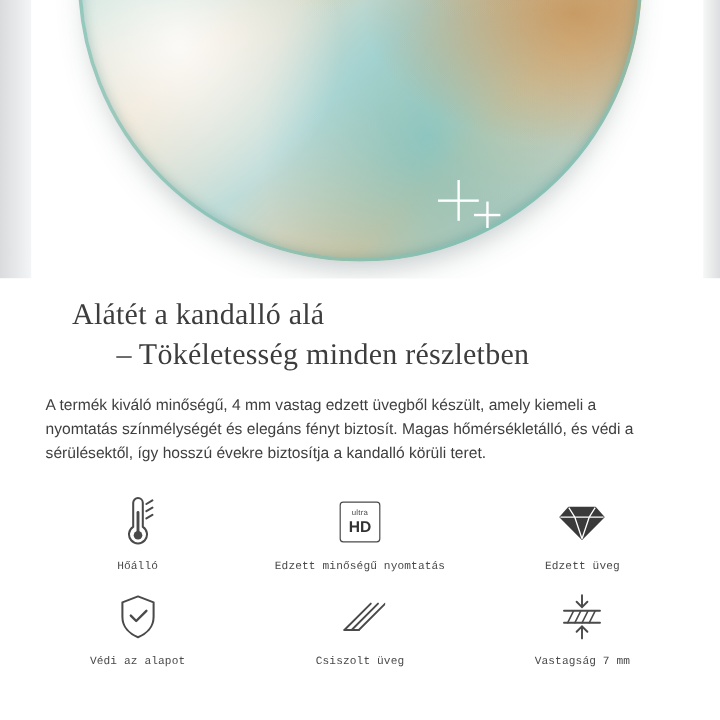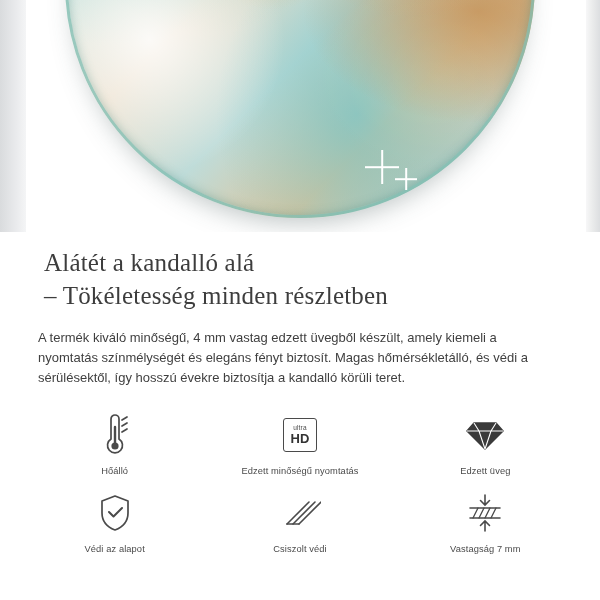--- a/index.html
+++ b/index.html
@@ -95,25 +95,25 @@
   .sparkle.s2::after  { height: 22px; }
 
   
   .content { position: absolute; left: 0; top: 232px; width: 600px; }
 
   .title {
     font-family: "Liberation Serif", serif;
     font-size: 25px;
     line-height: 33px;
     color: #3d3d3d;
-    padding: 14px 40px 0 44px;
+    padding: 14px 40px 0 60px;
     font-weight: 400;
     letter-spacing: 0.2px;
   }
-  .title .l2 { display: block; }
+  .title .l2 { display: block; margin-left: 37px; }
 
   .body-copy {
     padding: 16px 52px 0 38px;
     font-size: 13px;
     line-height: 20px;
     color: #3f3f3f;
   }
 
   
   .features {
@@ -132,20 +132,21 @@
   .feature .icon {
     height: 46px;
     display: flex; align-items: center; justify-content: center;
   }
   .feature .caption {
     margin-top: 8px;
     font-size: 9.3px;
     color: #4a4a4a;
     text-align: center;
     letter-spacing: 0.1px;
+    font-family: Liberation Mono, monospace;
   }
   .hdbox {
     width: 34px; height: 34px;
     border: 1.6px solid #4a4a4a;
     border-radius: 3px;
     display: flex; flex-direction: column;
     align-items: center; justify-content: center;
     line-height: 1;
   }
   .hdbox .u { font-size: 6.5px; color: #4a4a4a; letter-spacing: 0.2px; }
@@ -222,21 +223,21 @@
 
       <div class="feature">
         <div class="icon">
           <svg width="42" height="38" viewBox="0 0 42 38" fill="none" stroke="#4a4a4a" stroke-width="1.6" stroke-linecap="round">
             <path d="M8 30 L30 8"></path>
             <path d="M14 30 L36 8"></path>
             <path d="M20 30 L42 8"></path>
             <path d="M8 30 H20"></path>
           </svg>
         </div>
-        <div class="caption">Csiszolt védi</div>
+        <div class="caption">Csiszolt üveg</div>
       </div>
 
       <div class="feature">
         <div class="icon">
           <svg width="42" height="44" viewBox="0 0 42 44" fill="none" stroke="#4a4a4a" stroke-width="1.6" stroke-linecap="round">
             <path d="M21 4 V13 M16.5 9.5 L21 14 L25.5 9.5"></path>
             <path d="M6 17 H36 M6 27 H36" stroke-width="1.6"></path>
             <path d="M9 27 L14 17 M15 27 L20 17 M21 27 L26 17 M27 27 L32 17" stroke-width="1.3"></path>
             <path d="M21 40 V31 M16.5 34.5 L21 30 L25.5 34.5"></path>
           </svg>

